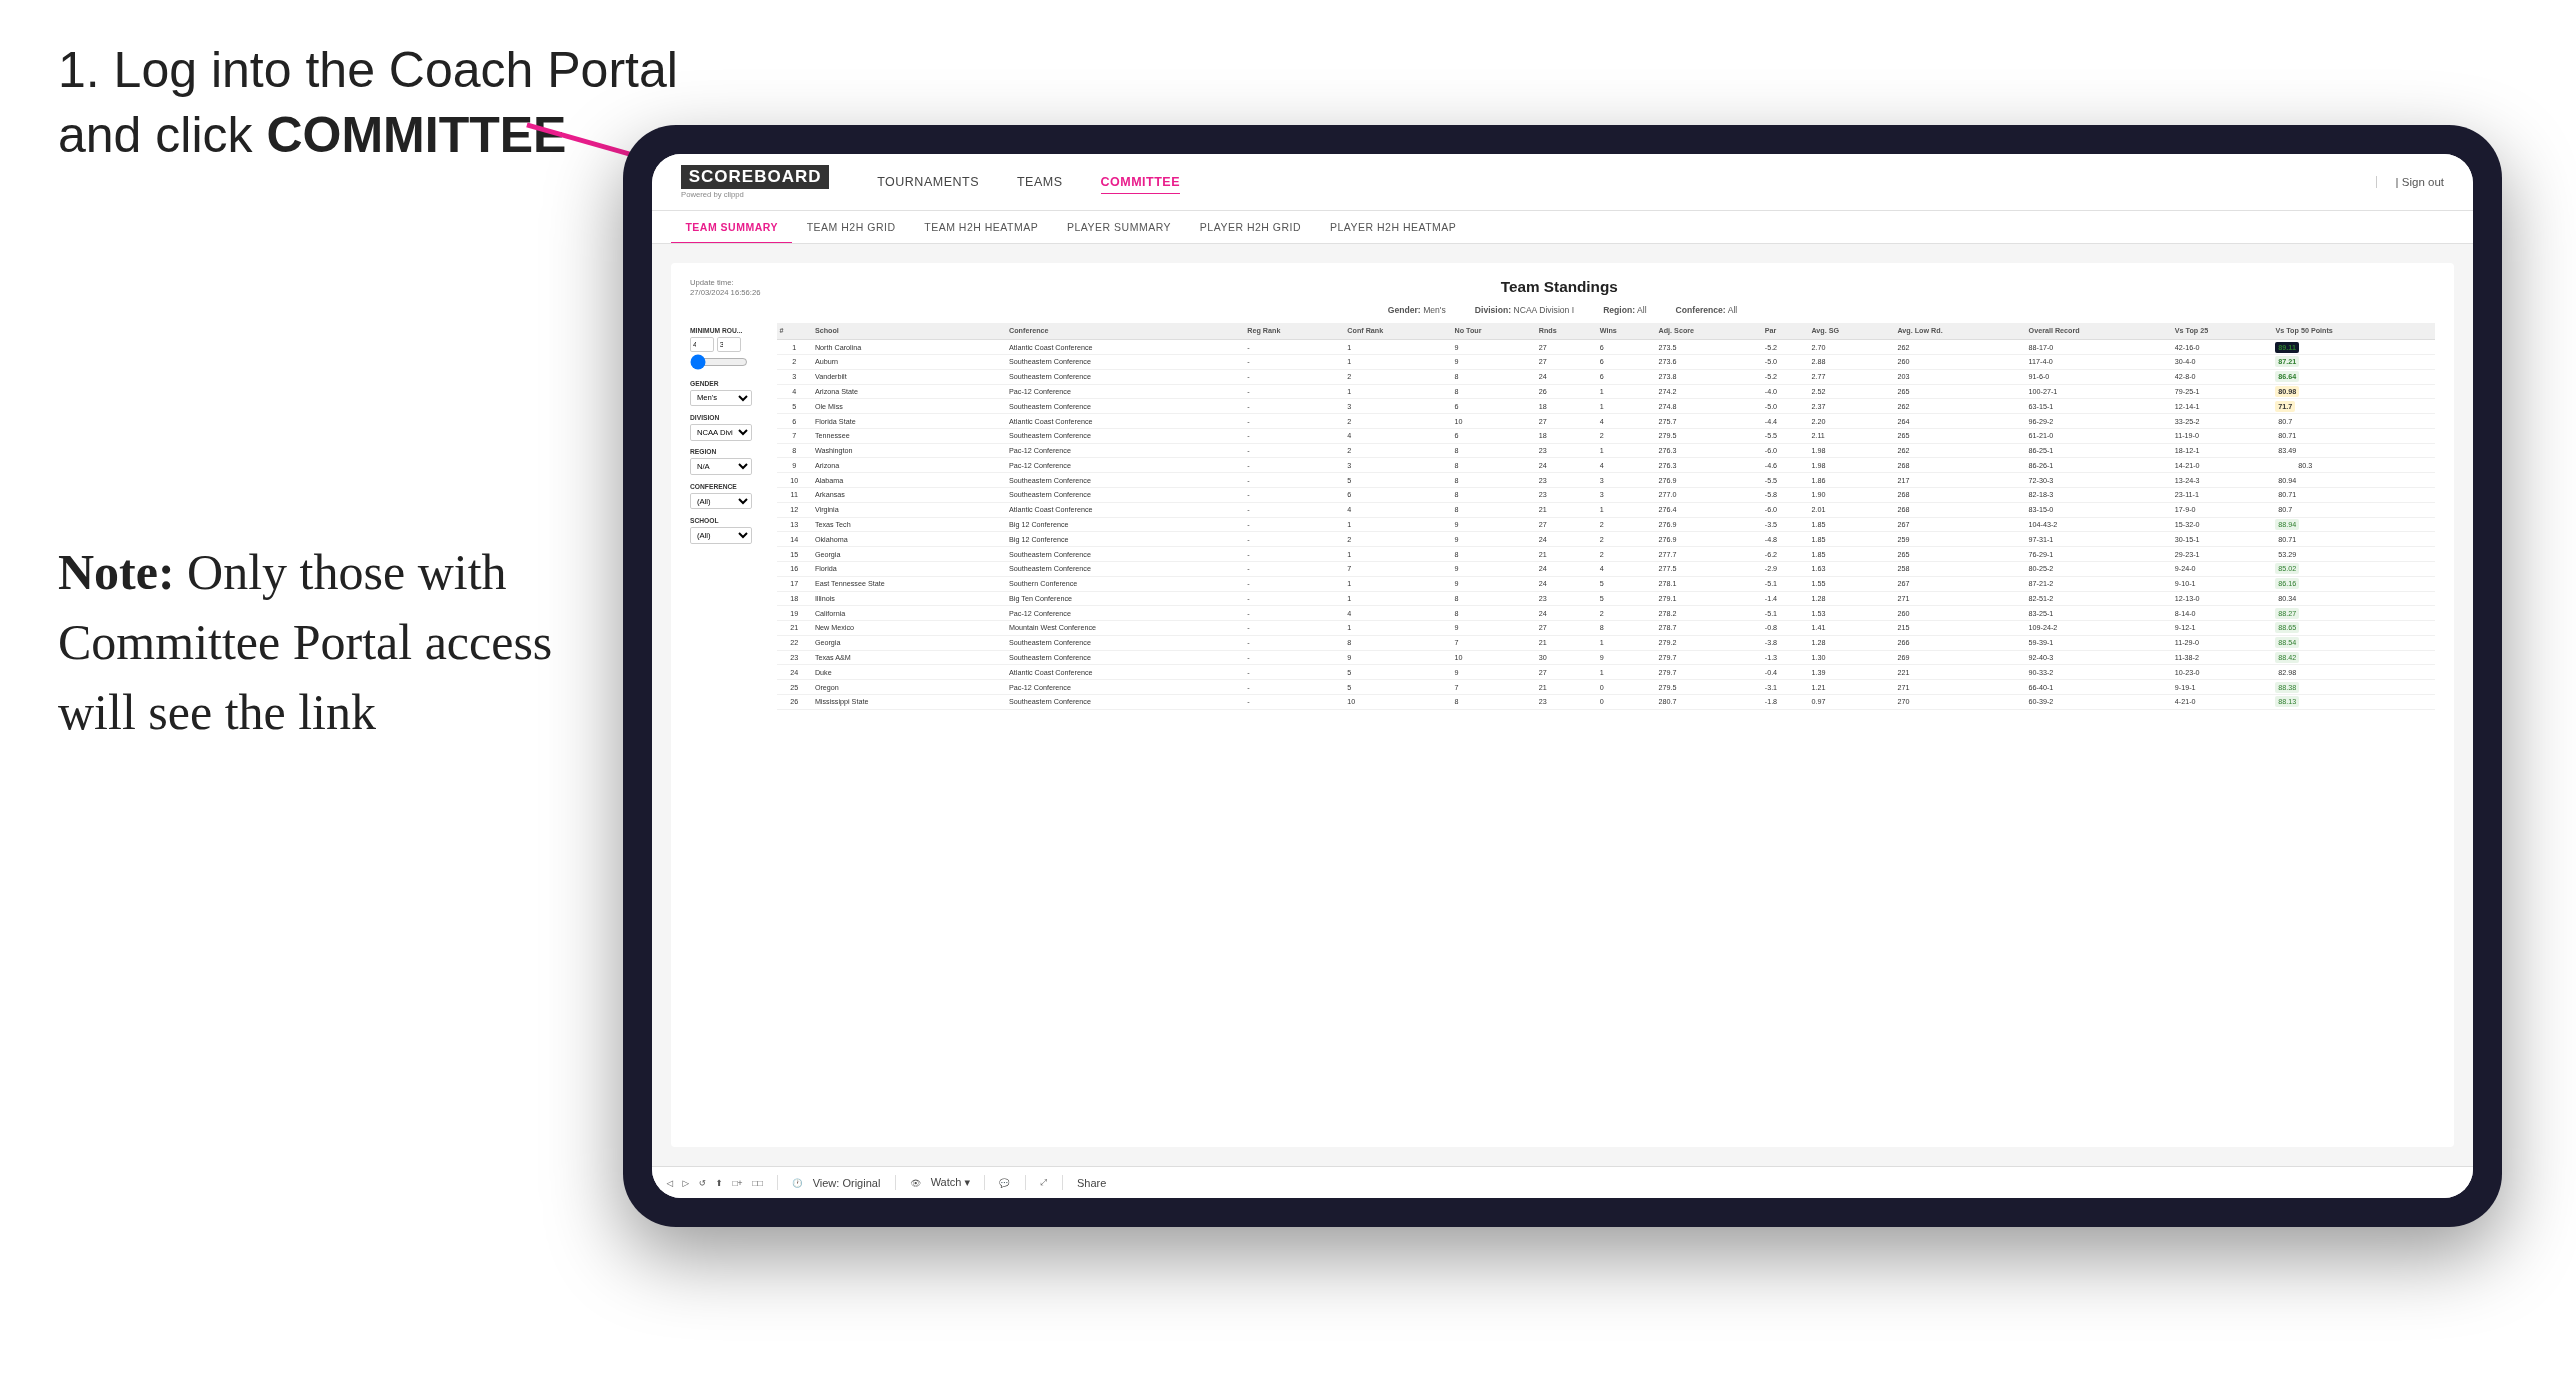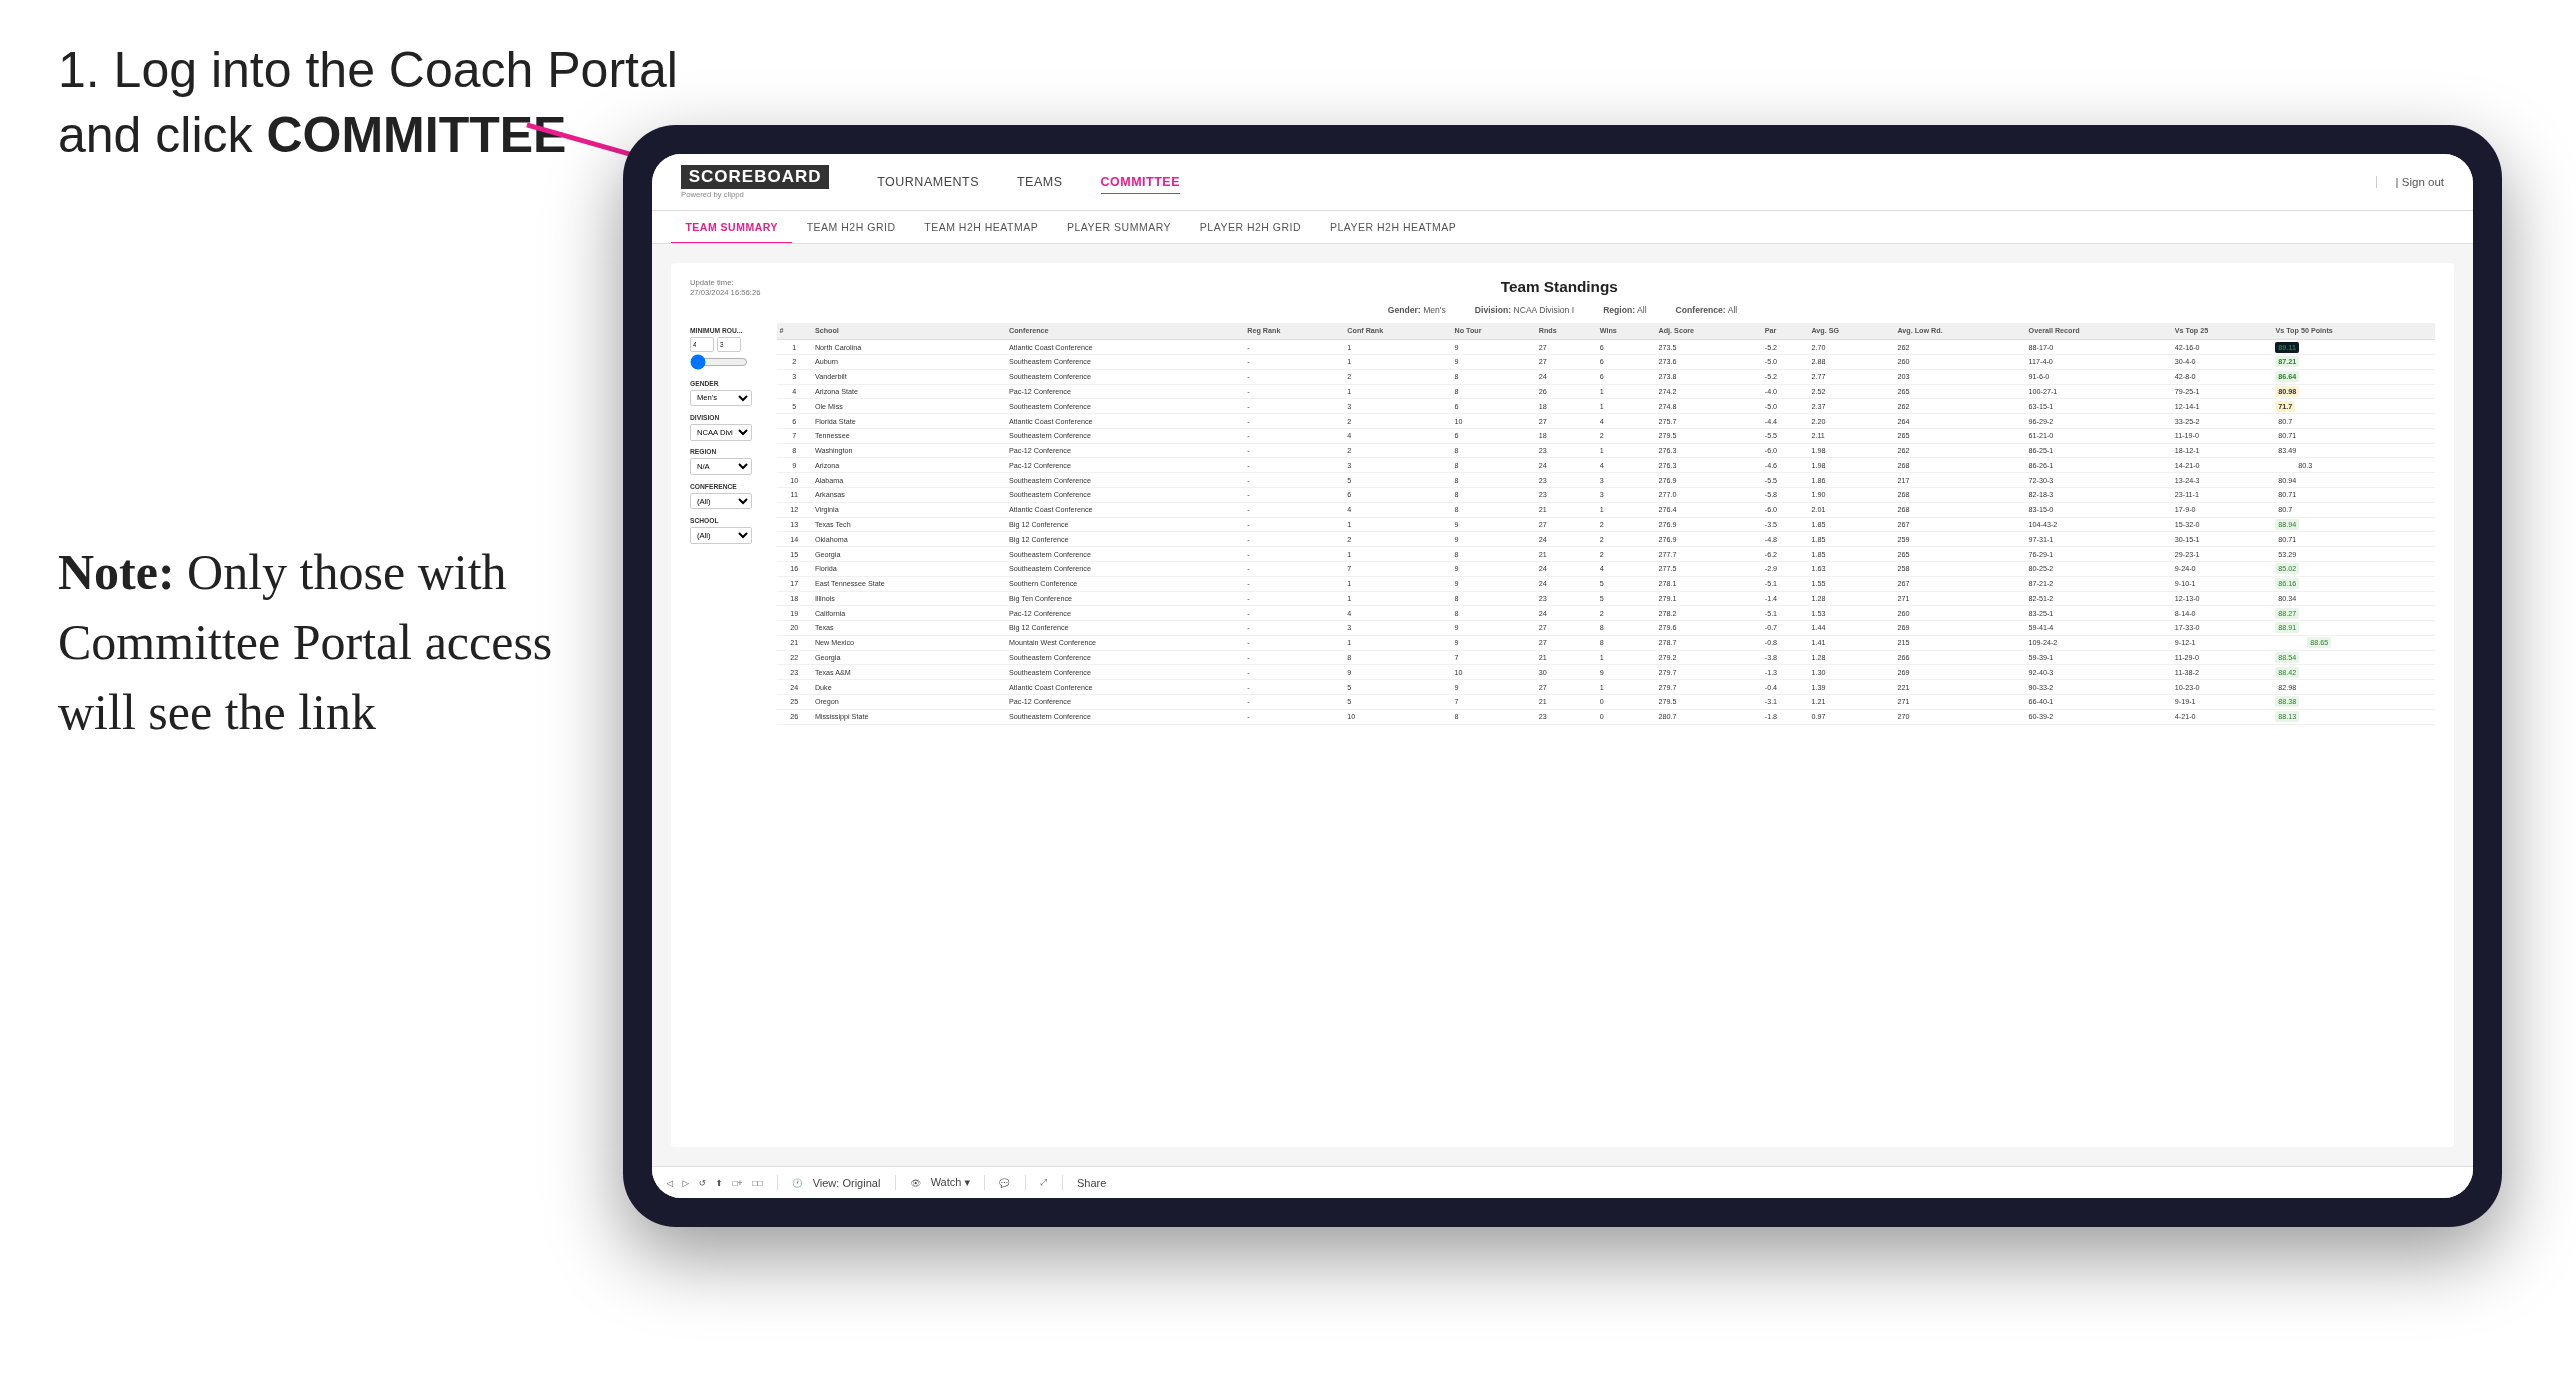--- a/index.html
+++ b/index.html
@@ -749,52 +749,35 @@
       <td>2</td>
       <td>278.2</td>
       <td>-5.1</td>
       <td>1.53</td>
       <td>260</td>
       <td>83-25-1</td>
       <td>8-14-0</td>
       <td><span class="highlight-cell" style="font-size:7.2px; padding:1px 2.9px; background:; border-radius:1.9px; font-weight: 400;">88.27</span></td>
     </tr>
                   <tr>
-      <td class="rank-cell">20</td>
-      <td class="school-cell">Texas</td>
-      <td>Big 12 Conference</td>
-      <td>-</td>
-      <td>3</td>
-      <td>9</td>
-      <td>27</td>
-      <td>8</td>
-      <td>279.6</td>
-      <td>-0.7</td>
-      <td>1.44</td>
-      <td>269</td>
-      <td>59-41-4</td>
-      <td>17-33-0</td>
-      <td><span class="highlight-cell" style="font-size:7.2px; padding:1px 2.9px; background:; border-radius:1.9px; font-weight: 400;">88.91</span></td>
-    </tr>
-                  <tr>
       <td class="rank-cell">21</td>
       <td class="school-cell">New Mexico</td>
       <td>Mountain West Conference</td>
       <td>-</td>
       <td>1</td>
       <td>9</td>
       <td>27</td>
       <td>8</td>
       <td>278.7</td>
       <td>-0.8</td>
       <td>1.41</td>
       <td>215</td>
       <td>109-24-2</td>
       <td>9-12-1</td>
-      <td><span class="highlight-cell" style="font-size:7.2px; padding:1px 2.9px; background:; border-radius:1.9px; font-weight: 400; margin-left: 32px;">88.65</span></td>
+      <td><span class="highlight-cell" style="font-size:7.2px; padding:1px 2.9px; background:; border-radius:1.9px; font-weight: 400;">88.65</span></td>
     </tr>
                   <tr>
       <td class="rank-cell">22</td>
       <td class="school-cell">Georgia</td>
       <td>Southeastern Conference</td>
       <td>-</td>
       <td>8</td>
       <td>7</td>
       <td>21</td>
       <td>1</td>

